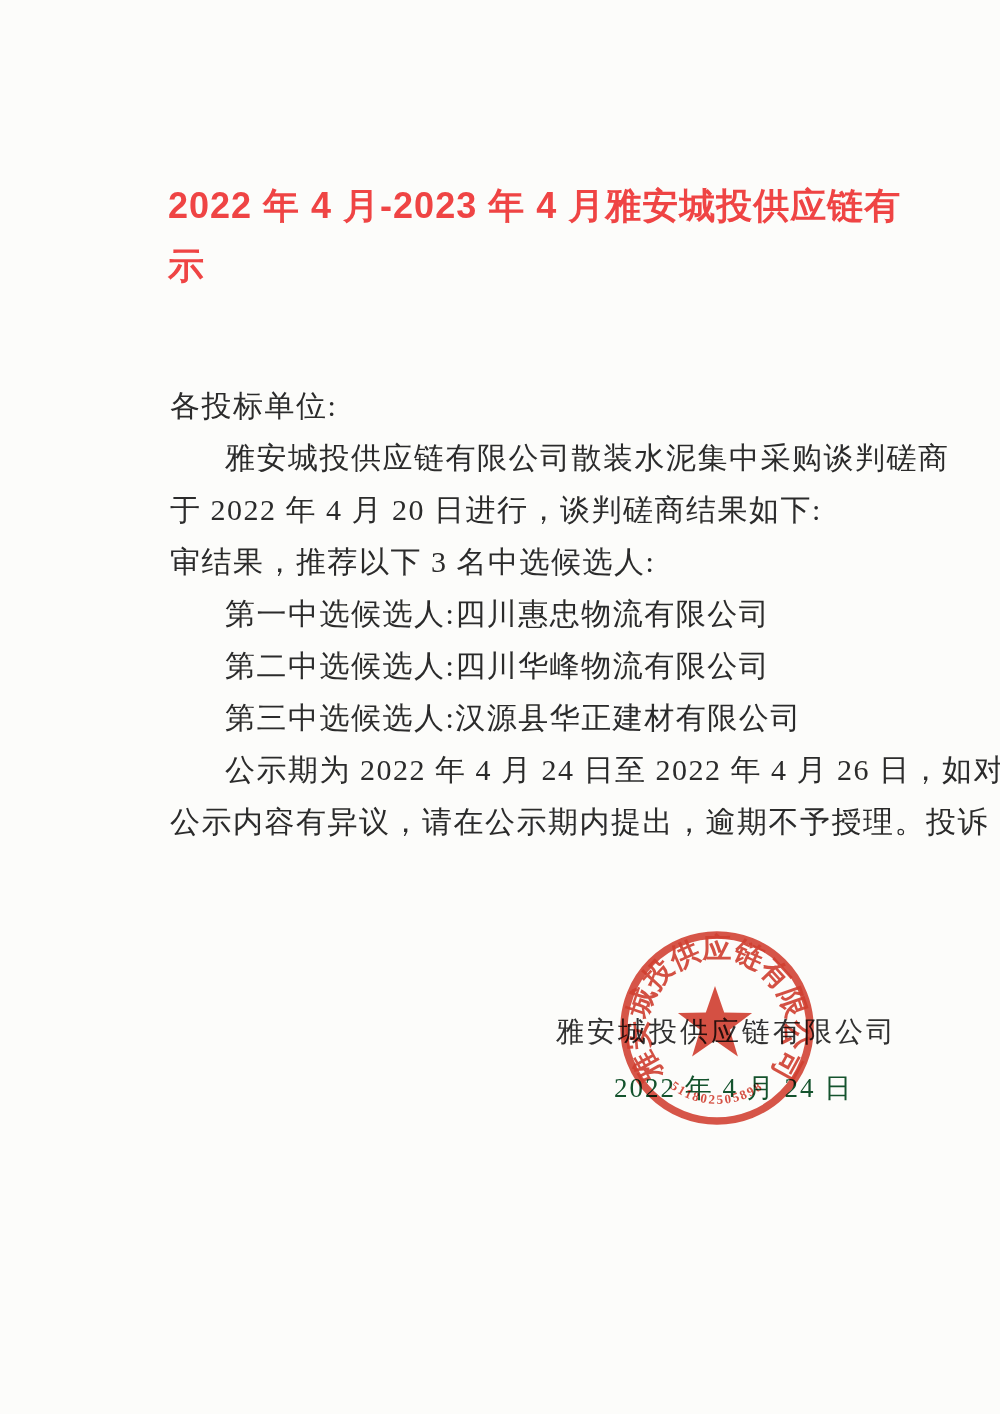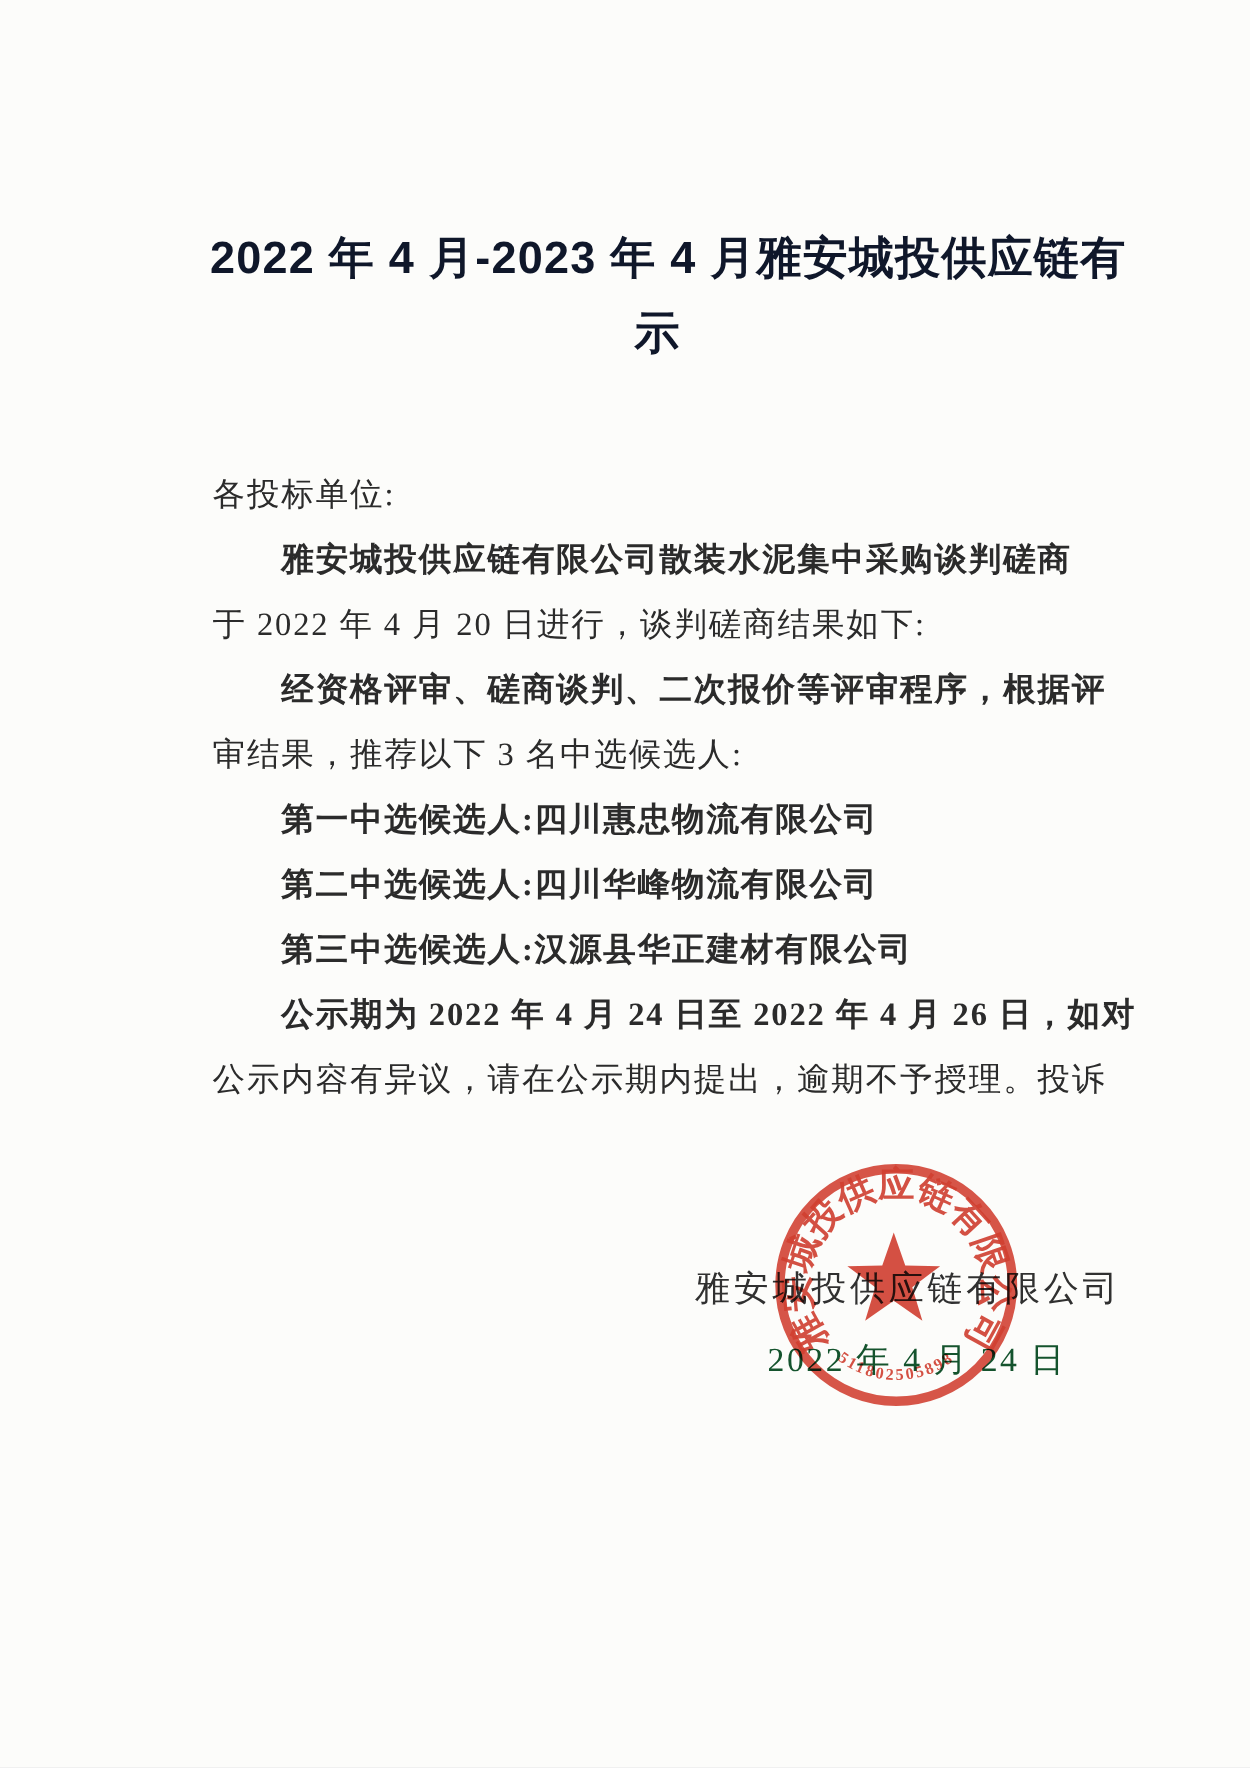--- a/index.html
+++ b/index.html
@@ -8,36 +8,36 @@
     width:1000px;height:1414px;
     margin:0 auto;
     background:#fcfcfa;
     overflow:hidden;
     font-family:"Liberation Serif", serif;
     color:#2b2b2b;
   }
   .title{
     position:absolute;
     left:168px; top:176px; width:716px;
-    text-align:center;
+    text-align:left;
     font-family:"Liberation Sans", sans-serif;
     font-weight:700;
     font-size:36px;
-    color:#0f172a;
+    color:#ef4444;
     letter-spacing:1px;
   }
   .title .tline{height:60px;line-height:60px;white-space:nowrap;}
   .body{
     position:absolute;
-    left:170px; top:370px; width:716px;
-    font-size:26px;
+    left:170px; top:380px; width:716px;
+    font-size:30px;
     letter-spacing:1.5px;
   }
   .line{height:52px;line-height:52px;white-space:nowrap;}
-  .ind{padding-left:55px;font-weight:bold;}
+  .ind{padding-left:55px;}
   .co{margin-left:0;}
   .sig-company{
     position:absolute; left:556px; top:1012px;
     font-size:28px; letter-spacing:3px; line-height:40px;
     white-space:nowrap; color:#303030;
   }
   .sig-date{
     position:absolute; left:614px; top:1068px;
     font-size:27px; letter-spacing:2px; line-height:40px;
     white-space:nowrap; color:#14532d;
@@ -62,21 +62,20 @@
     <div class="tline">2022 年 4 月-2023 年 4 月雅安城投供应链有</div>
     <div class="tline">示</div>
   </div>
 
   <div class="body">
     <div class="line">各投标单位:</div>
 
     <div class="line ind">雅安城投供应链有限公司散装水泥集中采购谈判磋商</div>
     <div class="line">于 2022 年 4 月 20 日进行，谈判磋商结果如下:</div>
 
-    <div class="line ind">经资格评审、磋商谈判、二次报价等评审程序，根据评</div>
     <div class="line">审结果，推荐以下 3 名中选候选人:</div>
 
     <div class="line ind">
       <span>第一中选候选人:</span><span class="co">四川惠忠物流有限公司</span>
     </div>
     <div class="line ind">
       <span>第二中选候选人:</span><span class="co">四川华峰物流有限公司</span>
     </div>
     <div class="line ind">
       <span>第三中选候选人:</span><span class="co">汉源县华正建材有限公司</span>

